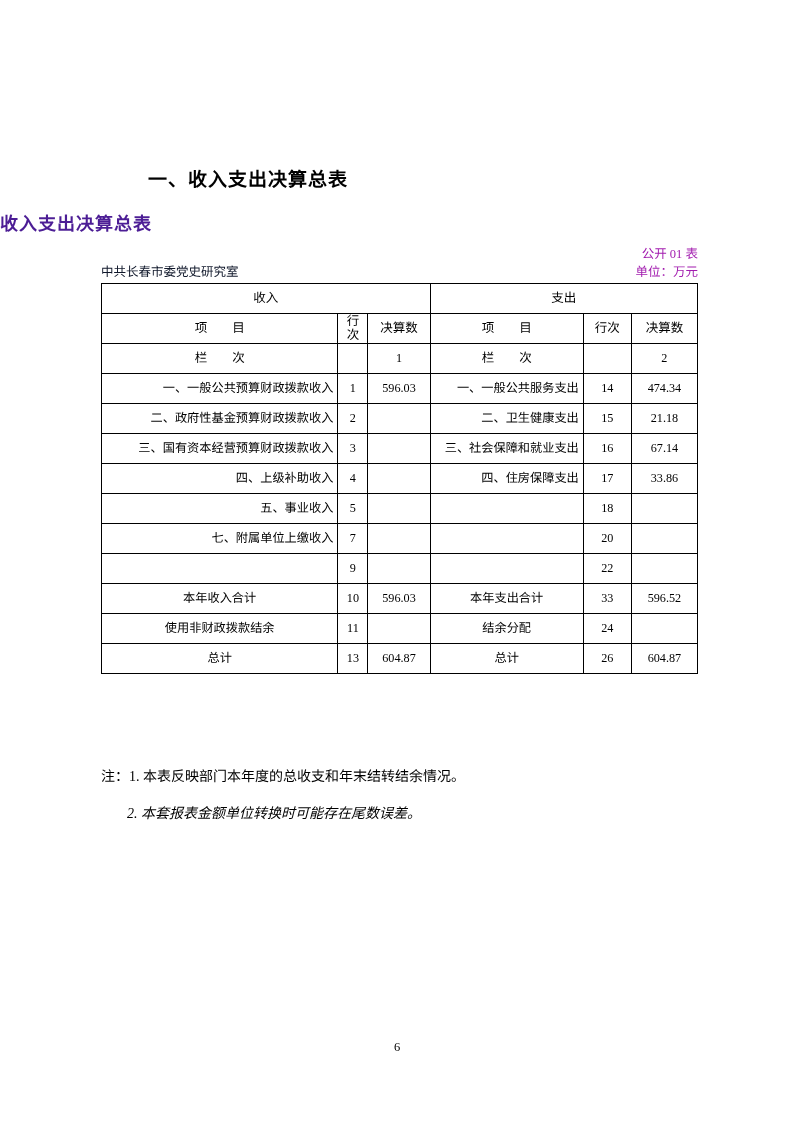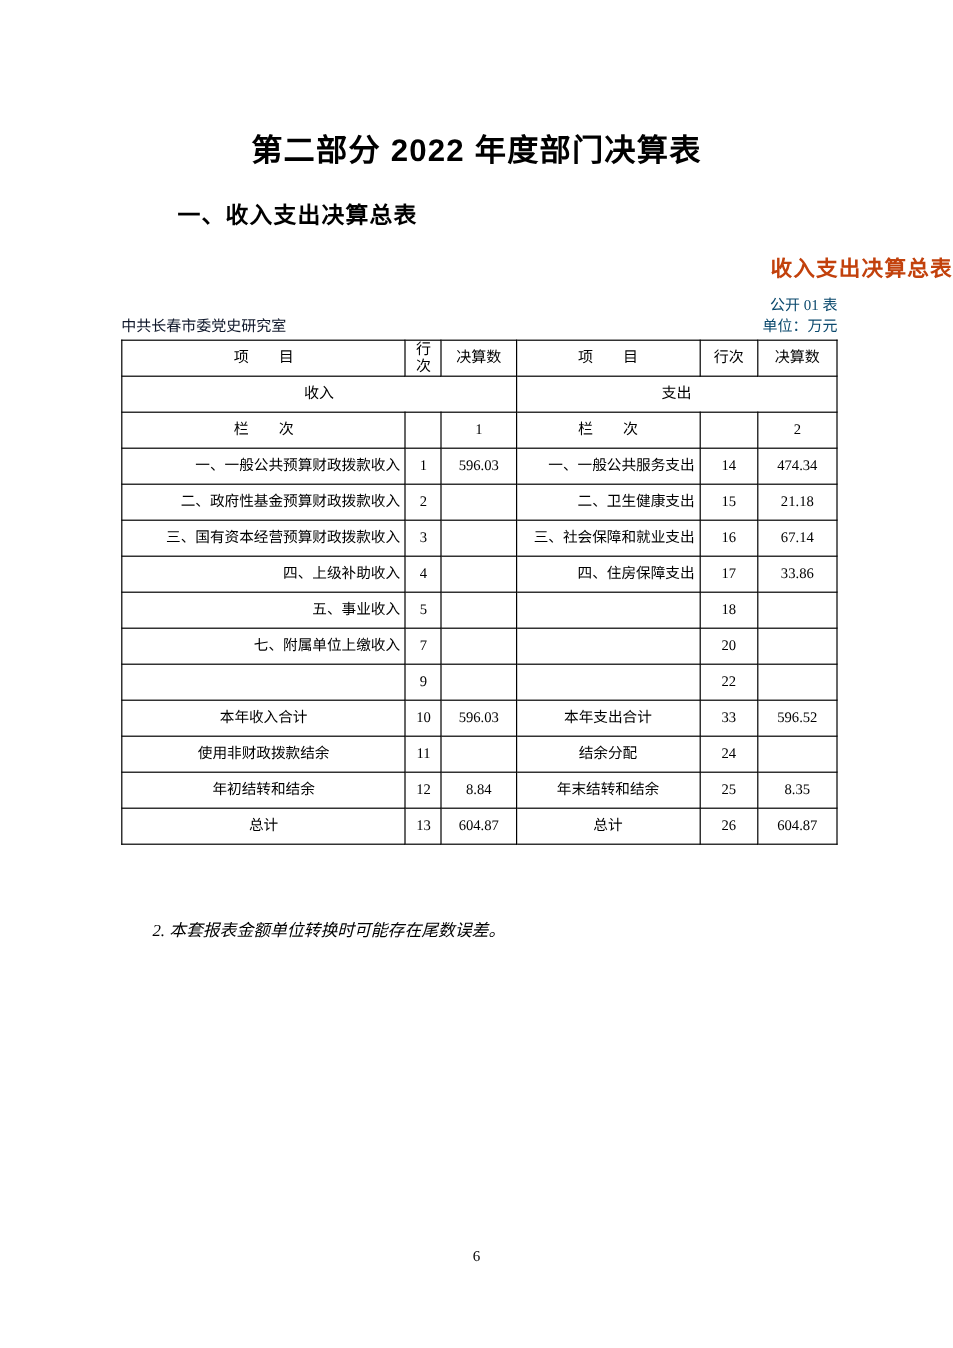--- a/index.html
+++ b/index.html
@@ -45,35 +45,35 @@
     font-weight: 700;
     letter-spacing: 1px;
     color: #000;
   }
 
   .table-title {
     position: absolute;
     top: 209px;
     left: 0;
     right: 0;
-    text-align: right;
+    text-align: left;
     font-family: "Liberation Serif", "DejaVu Serif", serif;
     font-size: 18px;
     font-weight: 700;
     letter-spacing: 1px;
-    color: #c2410c;
+    color: #4c1d95;
   }
 
   
   .meta-right {
     position: absolute;
     right: 96px;
     text-align: right;
     font-size: 12.5px;
-    color: #0c4a6e;
+    color: #a21caf;
     white-space: nowrap;
   }
   .meta-right.r1 { top: 243px; }
   .meta-right.r2 { top: 261px; }
 
   .meta-left {
     position: absolute;
     left: 101px;
     top: 261px;
     font-size: 12.5px;
@@ -151,21 +151,20 @@
     text-align: center;
     font-size: 12.5px;
     color: #000;
   }
 </style>
 </head>
 <body>
 
 <div class="page">
 
-  <div class="doc-title">第二部分  2022 年度部门决算表</div>
 
   <div class="section-title">一、收入支出决算总表</div>
 
   <div class="table-title">收入支出决算总表</div>
 
   <div class="meta-right r1">公开 01 表</div>
 
   <div class="meta-right r2">单位：万元</div>
 
   <div class="meta-left">中共长春市委党史研究室</div>
@@ -174,30 +173,30 @@
     <colgroup>
       <col class="c-item">
         <col class="c-line">
         <col class="c-val">
       <col class="c-item-r">
         <col class="c-line-r">
         <col class="c-val-r">
     </colgroup>
     <thead>
       <tr>
+        <td class="grp-head" colspan="3">收入</td>
+        <td class="grp-head" colspan="3">支出</td>
+      </tr>
+      <tr>
         <td class="sub-head">项　　目</td>
         <td class="sub-head">行次</td>
         <td class="sub-head">决算数</td>
         <td class="sub-head">项　　目</td>
         <td class="sub-head">行次</td>
         <td class="sub-head">决算数</td>
-      </tr>
-      <tr>
-        <td class="grp-head" colspan="3">收入</td>
-        <td class="grp-head" colspan="3">支出</td>
       </tr>
       <tr>
         <td class="sub-head">栏　　次</td>
         <td class="c-line"></td>
         <td class="c-val">1</td>
         <td class="sub-head">栏　　次</td>
         <td class="c-line-r"></td>
         <td class="c-val-r">2</td>
       </tr>
     </thead>
@@ -268,37 +267,30 @@
         </tr>
         <tr>
           <td class="item-cell center">使用非财政拨款结余</td>
           <td class="c-line">11</td>
           <td class="c-val"></td>
           <td class="item-cell center">结余分配</td>
           <td class="c-line-r">24</td>
           <td class="c-val-r"></td>
         </tr>
         <tr>
-          <td class="item-cell center">年初结转和结余</td>
-          <td class="c-line">12</td>
-          <td class="c-val">8.84</td>
-          <td class="item-cell center">年末结转和结余</td>
-          <td class="c-line-r">25</td>
-          <td class="c-val-r">8.35</td>
-        </tr>
-        <tr>
           <td class="item-cell center bold">总计</td>
           <td class="c-line">13</td>
           <td class="c-val">604.87</td>
           <td class="item-cell center bold">总计</td>
           <td class="c-line-r">26</td>
           <td class="c-val-r">604.87</td>
         </tr>
       </tbody>
   </table>
 
   <div class="notes">
+    <div class="note-line n1">注：1. 本表反映部门本年度的总收支和年末结转结余情况。</div>
     <div class="note-line n2">2. 本套报表金额单位转换时可能存在尾数误差。</div>
   </div>
 
   <div class="page-number">6</div>
 
 </div>
 
 </body></html>

